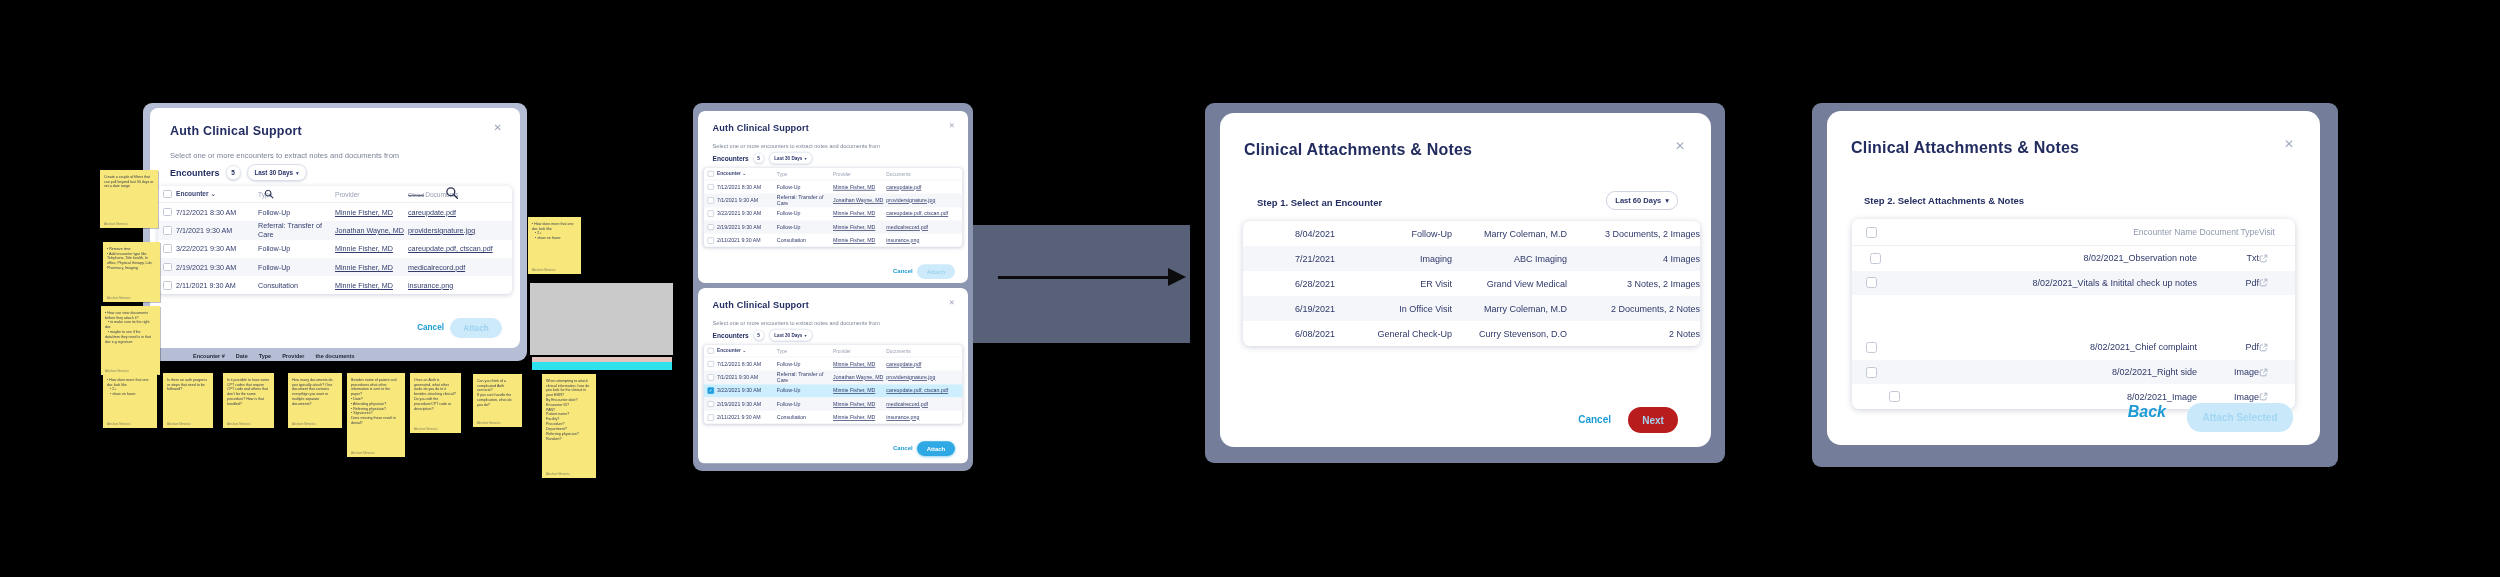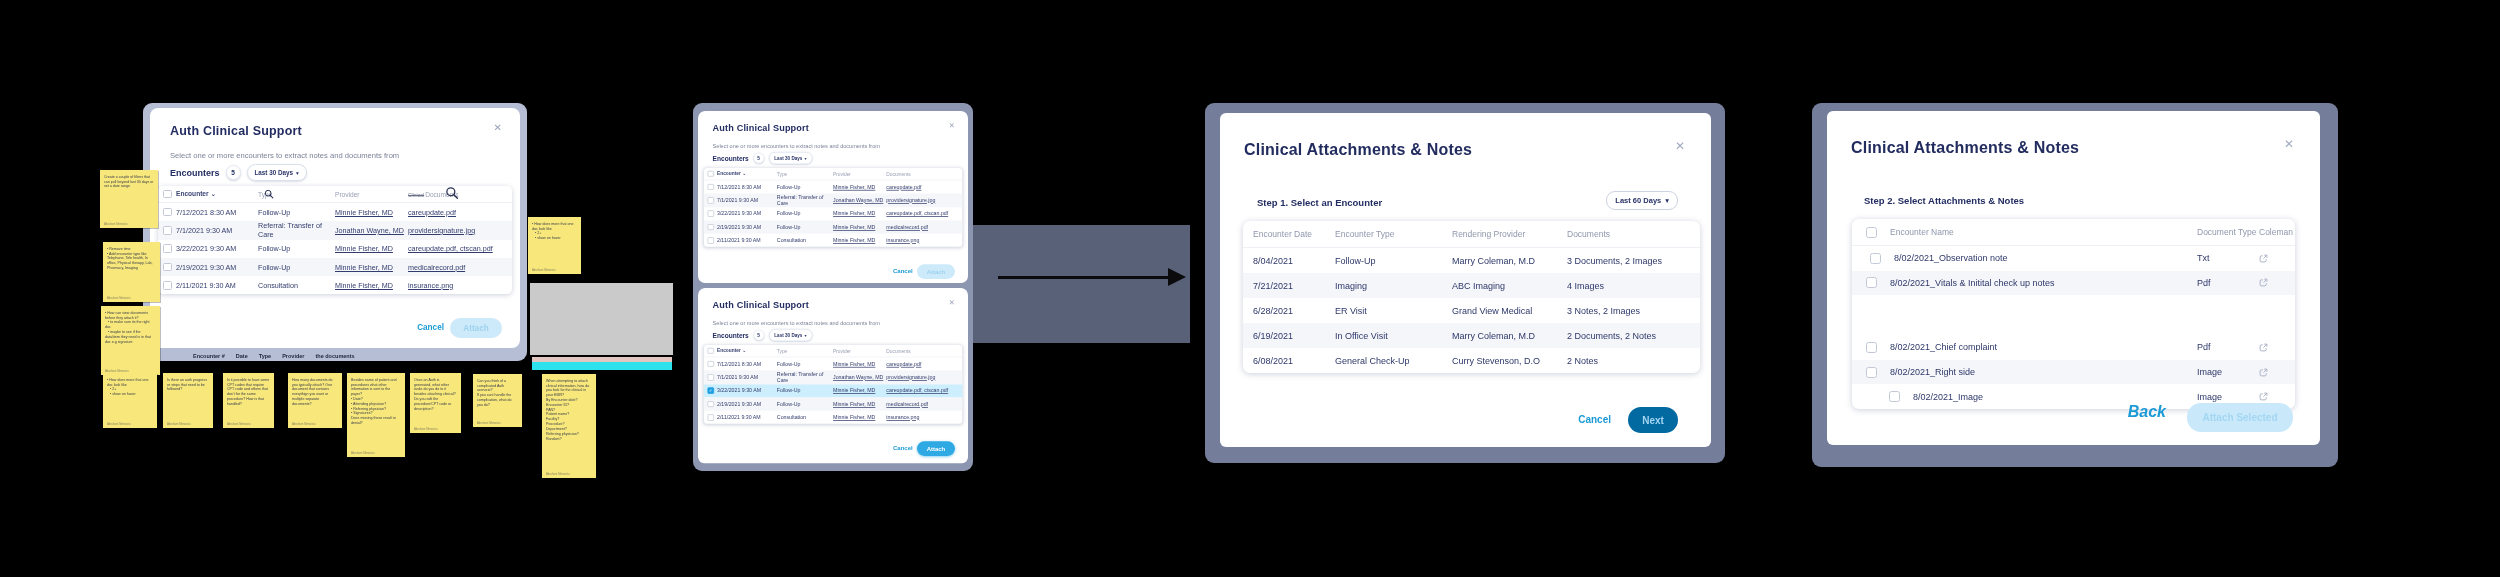--- a/index.html
+++ b/index.html
@@ -48,33 +48,33 @@
   .am-attach.enabled{background:#2fa9e4;color:#fff;box-shadow:0 1px 4px rgba(42,167,225,.6);}
   .strike{font-size:5px;color:#6b7288;text-decoration:line-through;margin-right:1px;}
   .mag{position:absolute;}
   .mag-type{left:106px;top:3px;}
   .mag-docs{left:287px;top:0px;}
   .frame1-caption{position:absolute;left:50px;bottom:2px;display:flex;gap:11px;font-size:5.5px;font-weight:bold;color:#1d2438;white-space:nowrap;}
   .scale-wrap{position:absolute;overflow:hidden;border-radius:7px;}
   .scaled{transform:scale(.73);transform-origin:0 0;}
 
   
-  .step-card{position:absolute;background:#fff;border-radius:6px;color:#2e3869;}
+  .step-card{position:absolute;background:#fff;border-radius:14px;color:#2e3869;text-align:right;}
   .st-title{position:absolute;left:24px;top:28px;font-size:16px;font-weight:bold;color:#222c5f;letter-spacing:.2px;}
   .st-close{position:absolute;right:26px;top:26px;font-size:12px;color:#a2abc0;cursor:pointer;}
   .st-step{position:absolute;left:37px;top:84px;font-size:9.5px;font-weight:bold;color:#232d62;}
   .st-filter{position:absolute;right:33px;top:78px;height:17px;padding:0 8px;border:1px solid #cdd3e0;border-radius:9px;background:#fff;
              display:flex;align-items:center;gap:4px;font-size:7.5px;font-weight:bold;color:#2a3468;cursor:pointer;}
   .st-table{position:absolute;left:23px;top:108px;background:#fff;border-radius:7px;box-shadow:0 1px 6px rgba(90,100,140,.3);}
   .st-thead{display:flex;align-items:center;height:26px;padding-left:10px;font-size:8.5px;color:#8f97ac;border-bottom:1px solid #eef0f5;}
   .st-rows div.st-row{display:flex;align-items:center;height:25px;padding-left:10px;font-size:9px;color:#2e3869;}
   .st-rows div.st-row:nth-of-type(even){background:#f5f6fa;}
   .s1-date{width:82px;} .s1-type{width:117px;} .s1-prov{width:115px;} .s1-docs{flex:1;}
   .st-cancel{position:absolute;right:100px;bottom:22px;font-size:10px;font-weight:bold;color:#1b9ad5;cursor:pointer;}
-  .st-next{position:absolute;right:33px;bottom:14px;width:50px;height:26px;border-radius:13px;background:#0369a1;color:#a3d6f3;
+  .st-next{position:absolute;right:33px;bottom:14px;width:50px;height:26px;border-radius:13px;background:#b91c1c;color:#a3d6f3;
            display:flex;align-items:center;justify-content:center;font-size:10px;font-weight:bold;cursor:pointer;}
   .cb2{width:9px;height:9px;border:1px solid #c2c8d6;border-radius:2.5px;background:#fff;cursor:pointer;flex:none;}
   .s2-cb{width:24px;display:flex;align-items:center;}
   .s2-name{flex:1;}
   .s2-type{width:62px;}
   .s2-review{width:36px;display:flex;align-items:center;}
   .st-back{position:absolute;right:154px;bottom:24px;font-size:16px;font-weight:bold;color:#1b9ad5;cursor:pointer;font-style:italic;}
   .st-attachsel{position:absolute;right:27px;bottom:13px;width:106px;height:29px;border-radius:14px;background:#c9e9fb;color:#a3d6f3;
                 display:flex;align-items:center;justify-content:center;font-size:10px;font-weight:bold;cursor:pointer;}
 
@@ -366,26 +366,20 @@
   <div class="frame frame45" style="left:1205px;top:103px;width:520px;height:360px;">
     <div class="step-card" style="left:15px;top:10px;width:491px;height:334px;">
       <div class="st-title">Clinical Attachments &amp; Notes</div>
       <div class="st-close">✕</div>
       <div class="st-step">Step 1. Select an Encounter</div>
       <div class="st-filter">
         <span>Last 60 Days</span>
         <span>▾</span>
       </div>
       <div class="st-table" style="width:457px;">
-        <div class="st-thead">
-          <span class="s1-date">Encounter Date</span>
-          <span class="s1-type">Encounter Type</span>
-          <span class="s1-prov">Rendering Provider</span>
-          <span class="s1-docs">Documents</span>
-        </div>
         <div class="st-rows">
 
             <div class="st-row">
               <span class="s1-date">8/04/2021</span>
               <span class="s1-type">Follow-Up</span>
               <span class="s1-prov">Marry Coleman, M.D</span>
               <span class="s1-docs">3 Documents, 2 Images</span>
             </div>
 
             <div class="st-row">
@@ -427,21 +421,21 @@
       <div class="st-title">Clinical Attachments &amp; Notes</div>
       <div class="st-close">✕</div>
       <div class="st-step">Step 2. Select Attachments &amp; Notes</div>
       <div class="st-table" style="left:25px;width:443px;">
         <div class="st-thead" style="padding-left:14px;">
           <span class="s2-cb">
               <span class="cb2"></span>
             </span>
           <span class="s2-name">Encounter Name</span>
           <span class="s2-type">Document Type</span>
-          <span class="s2-review">Coleman</span>
+          <span class="s2-review">Visit</span>
         </div>
         <div class="st-rows">
 
             <div class="st-row" style="padding-left:18px;height:24.6px;">
               <span class="s2-cb">
                 <span class="cb2"></span>
               </span>
               <span class="s2-name">8/02/2021_Observation note</span>
               <span class="s2-type">Txt</span>
               <span class="s2-review">

